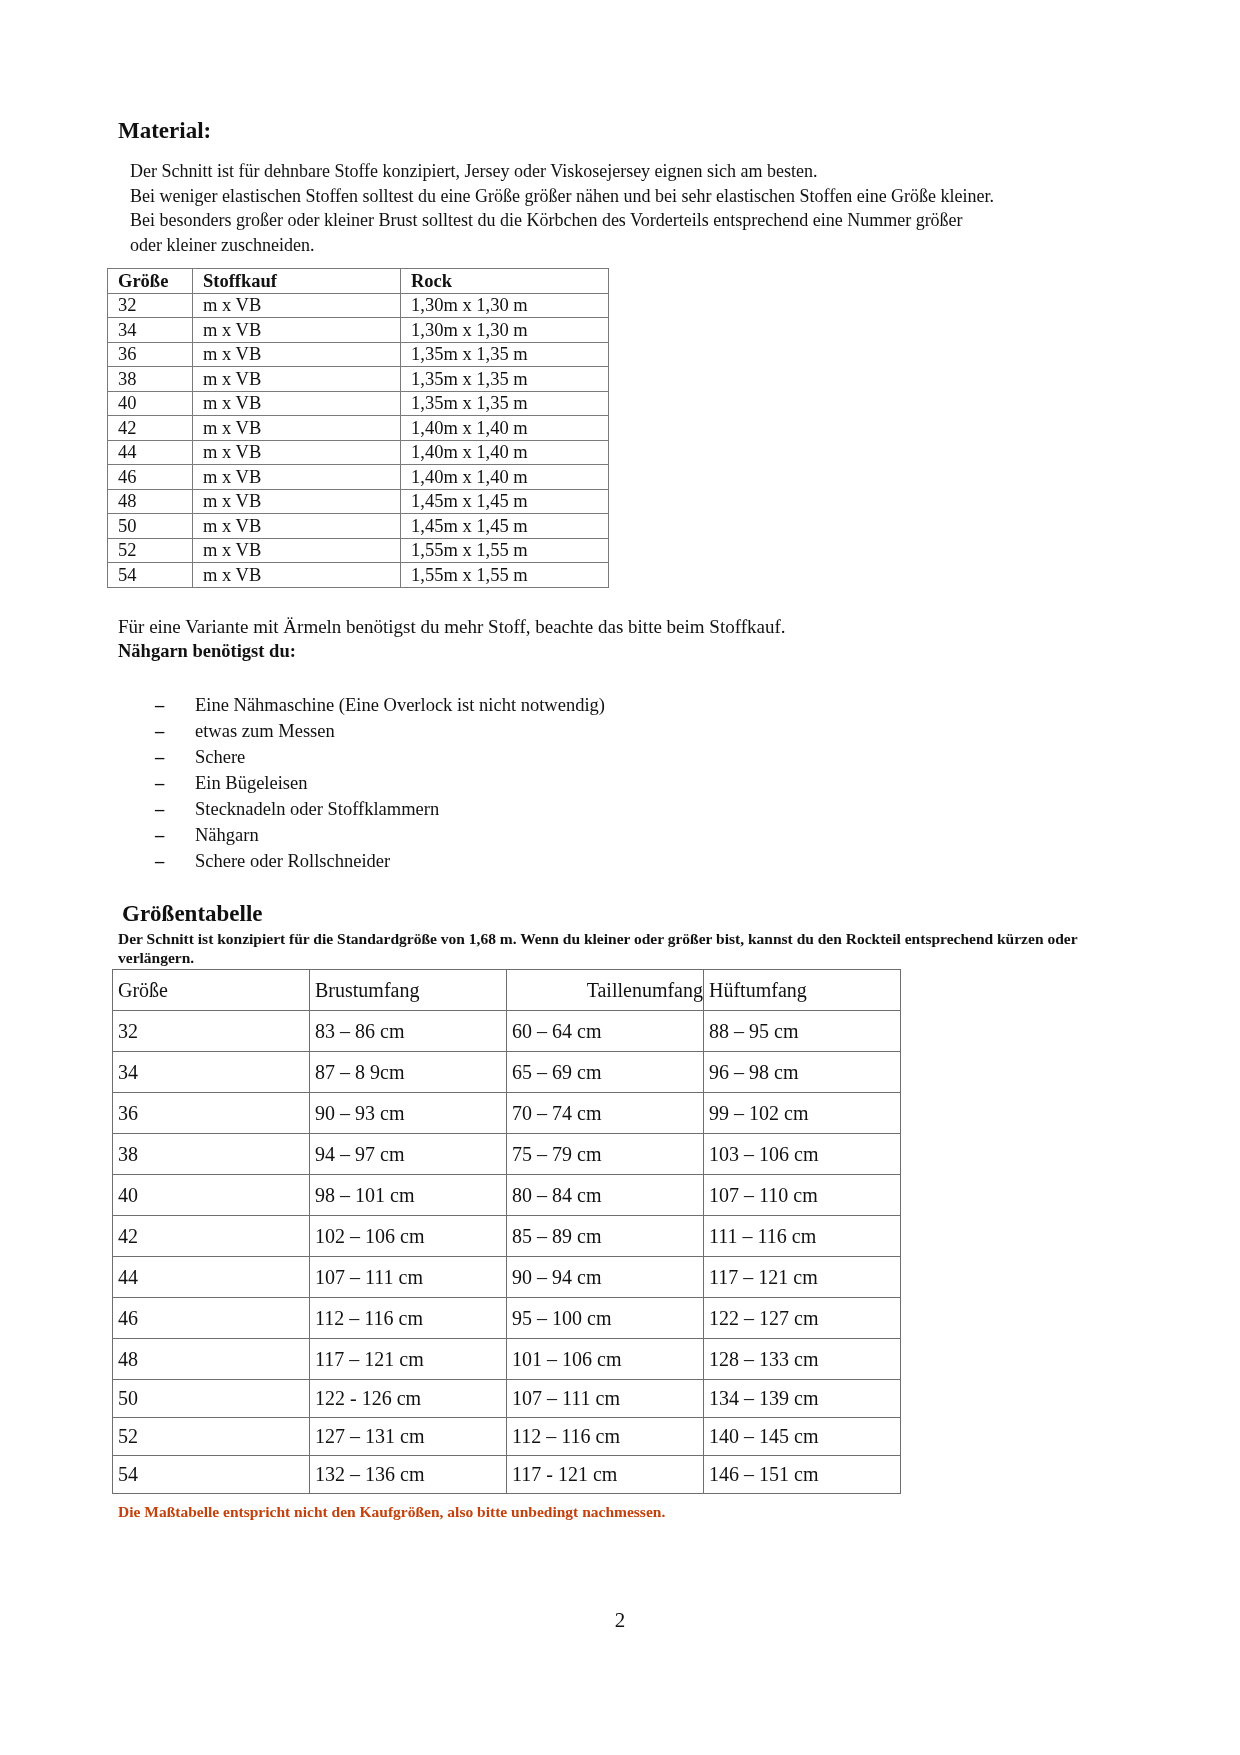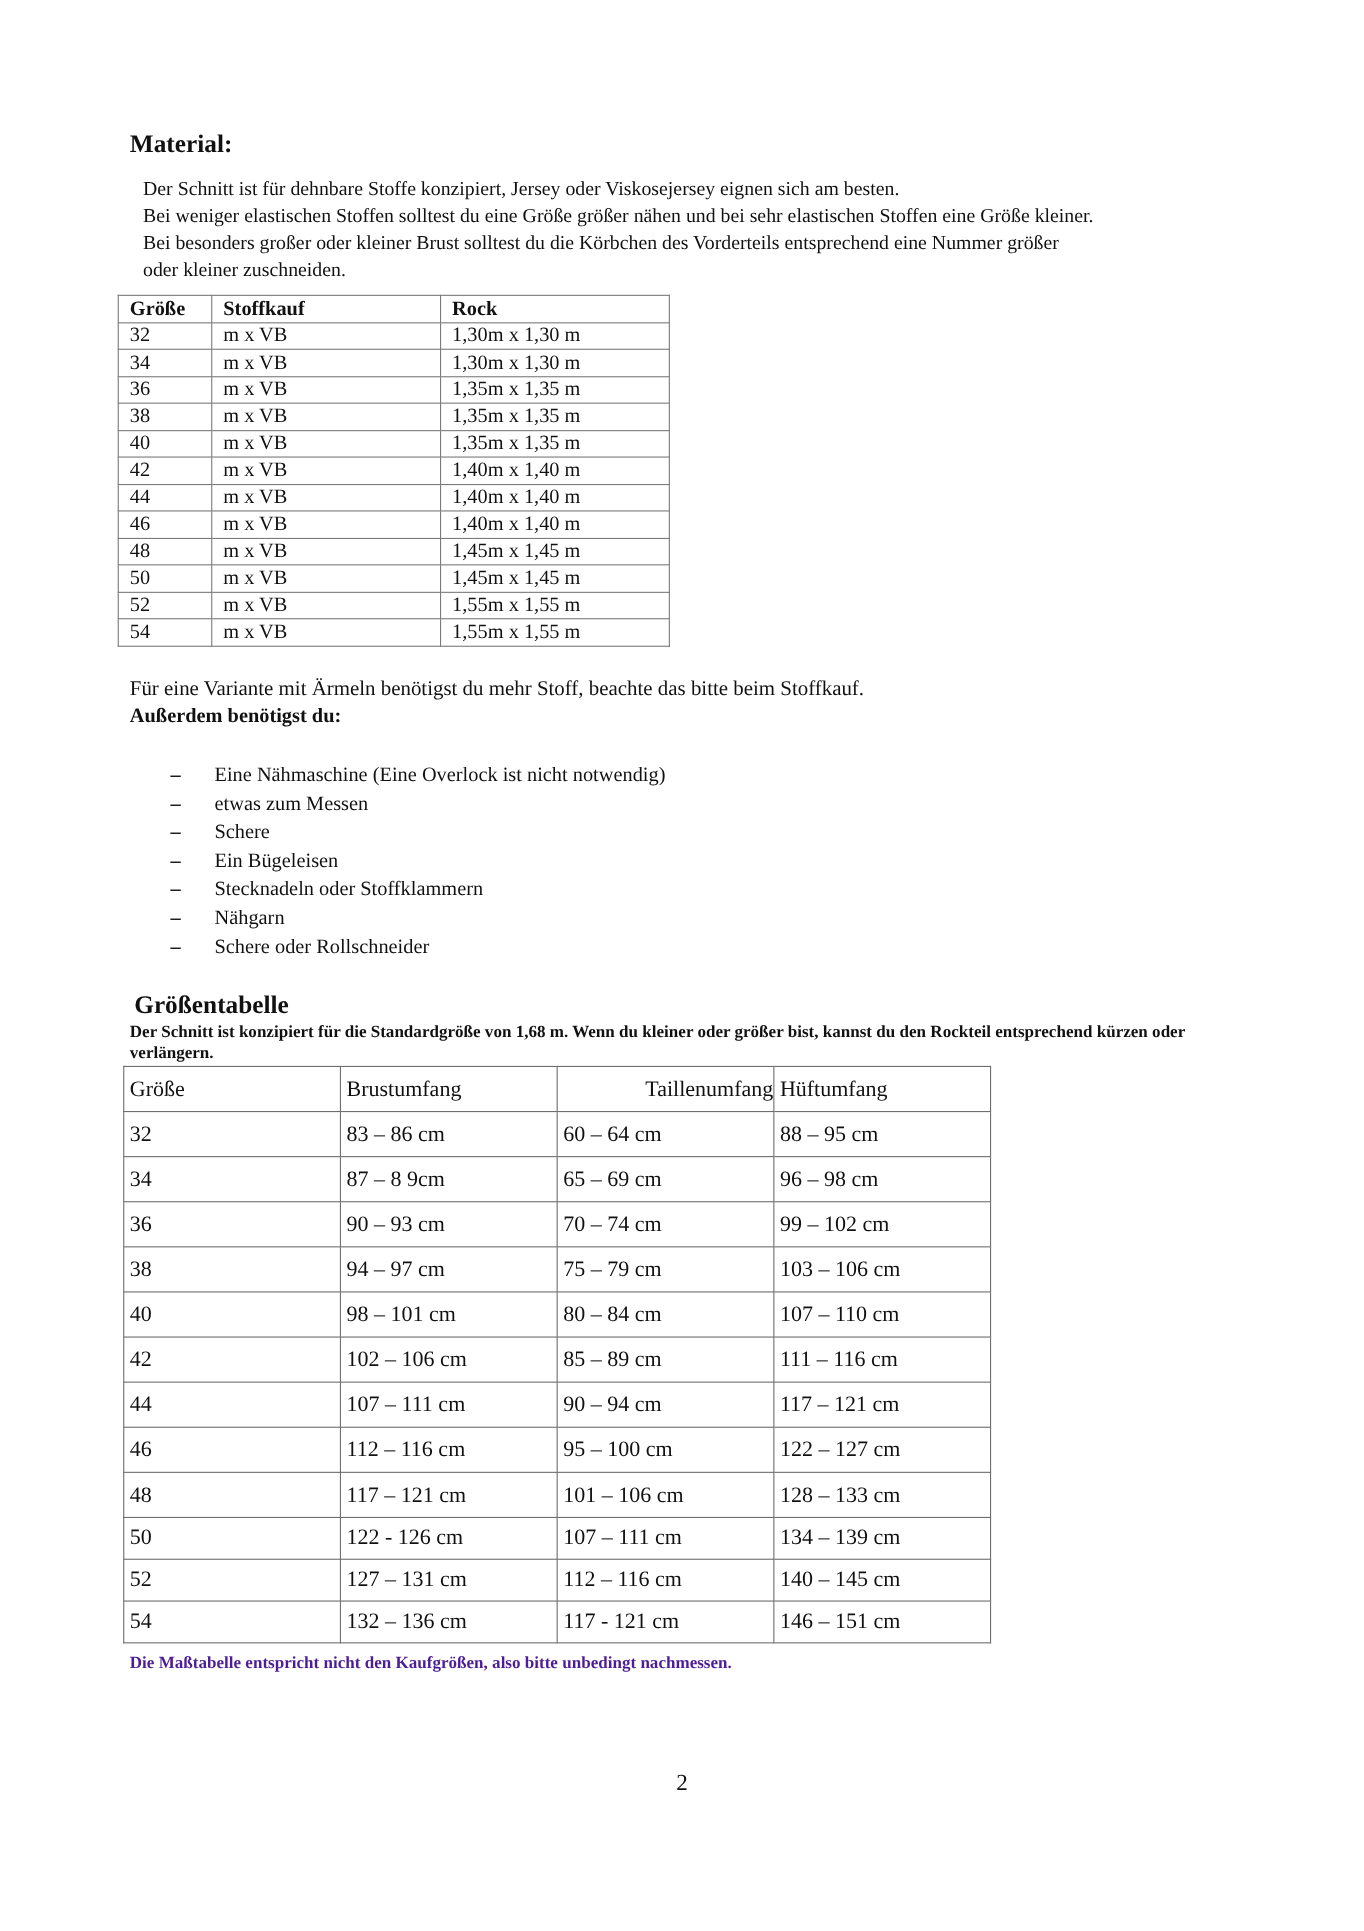--- a/index.html
+++ b/index.html
@@ -157,21 +157,21 @@
         </tr>
         <tr>
           <td>54</td>
           <td>m x VB</td>
           <td>1,55m x 1,55 m</td>
         </tr>
       </tbody>
   </table>
 
   <p class="sleeve-note">Für eine Variante mit Ärmeln benötigst du mehr Stoff, beachte das bitte beim Stoffkauf.</p>
-  <p class="need-label">Außerdem benötigst du:</p>
+  <p class="need-label">Nähgarn benötigst du:</p>
   <ul class="needs" id="needs-list">
       <li>
         <span class="dash">–</span>
         <span>Eine Nähmaschine (Eine Overlock ist nicht notwendig)</span>
       </li>
       <li>
         <span class="dash">–</span>
         <span>etwas zum Messen</span>
       </li>
       <li>
@@ -277,16 +277,16 @@
         </tr>
         <tr class="r short">
           <td>54</td>
           <td>132 – 136 cm</td>
           <td>117 - 121 cm</td>
           <td>146 – 151 cm</td>
         </tr>
       </tbody>
   </table>
 
-  <p class="warning" id="warning" style="color: #4c1d95;">Die Maßtabelle entspricht nicht den Kaufgrößen, also bitte unbedingt nachmessen.</p>
+  <p class="warning" id="warning" style="color: #c2410c;">Die Maßtabelle entspricht nicht den Kaufgrößen, also bitte unbedingt nachmessen.</p>
 
   <p class="page-number">2</p>
 </div>
 
 </body></html>

